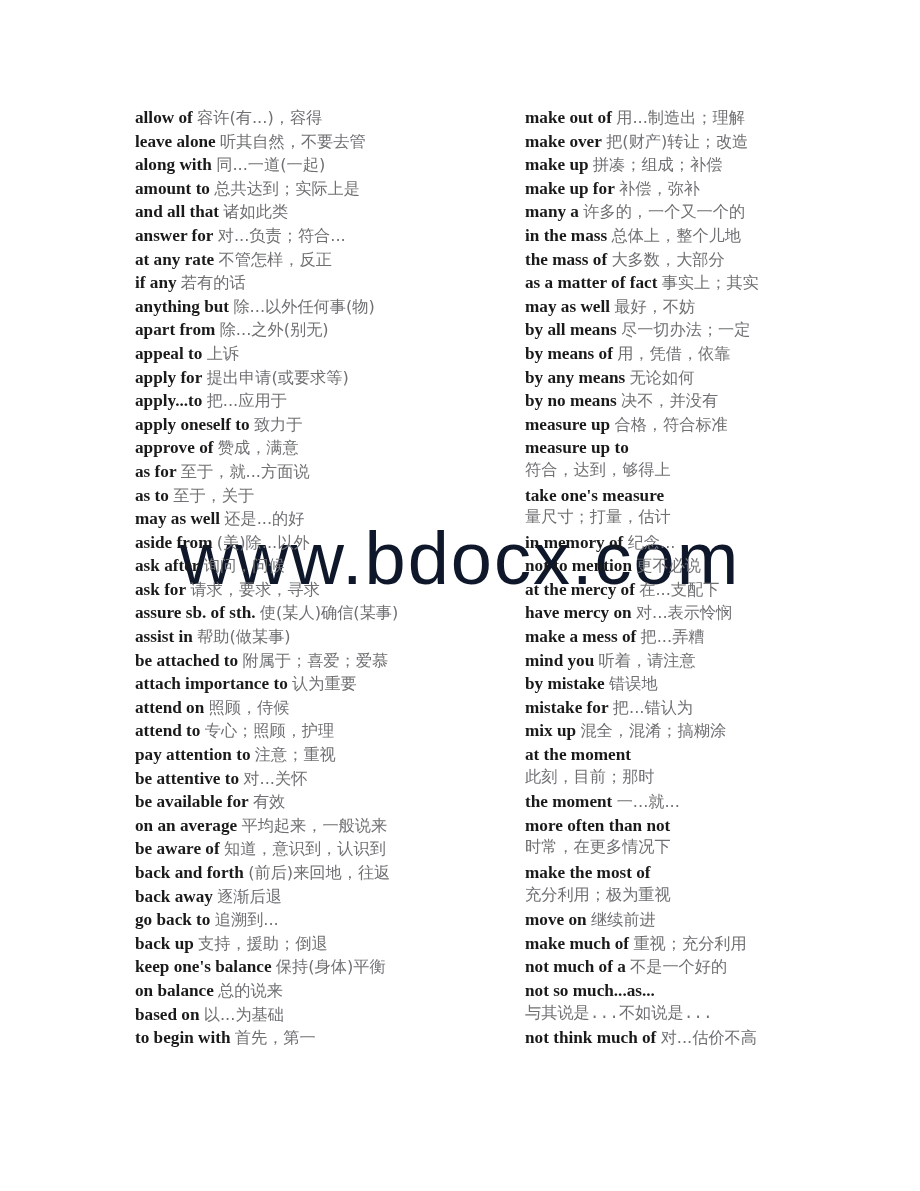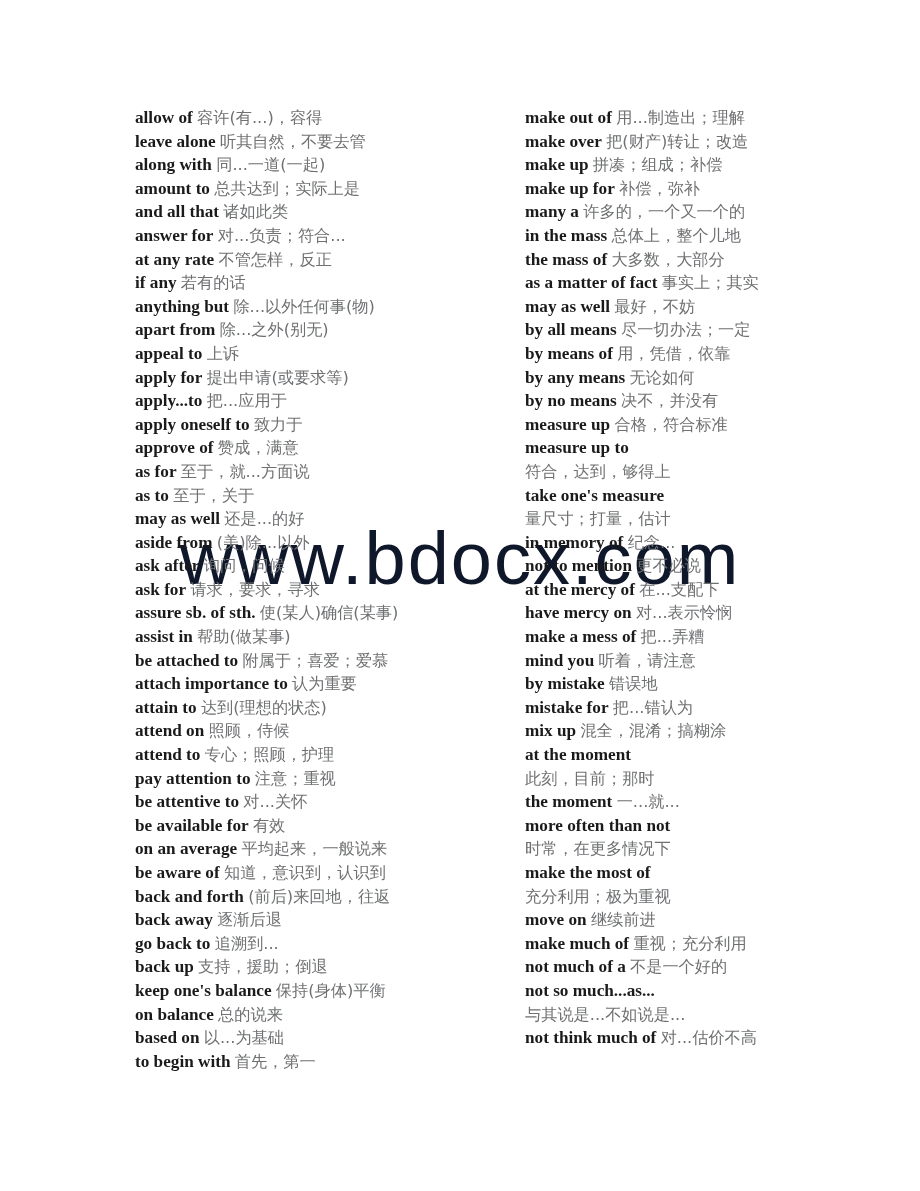--- a/index.html
+++ b/index.html
@@ -70,20 +70,21 @@
     font-weight: 600;
   }
   .gloss {
     color: #6f7072;
     font-weight: 400;
     font-family: "DejaVu Sans", "Liberation Sans", sans-serif;
     font-size: 16.2px;
   }
   .entry.wrapped .gloss {
     display: block;
+    font-family: Liberation Mono, monospace;
   }
 </style>
 </head>
 <body>
 
 <div id="page">
 
   <div id="watermark">www.bdocx.com</div>
 
   <div id="columns">
@@ -106,21 +107,20 @@
         <div class="entry"><span class="term">as for</span> <span class="gloss">至于，就...方面说</span></div>
         <div class="entry"><span class="term">as to</span> <span class="gloss">至于，关于</span></div>
         <div class="entry"><span class="term">may as well</span> <span class="gloss">还是...的好</span></div>
         <div class="entry"><span class="term">aside from</span> <span class="gloss">(美)除...以外</span></div>
         <div class="entry"><span class="term">ask after</span> <span class="gloss">询问，问候</span></div>
         <div class="entry"><span class="term">ask for</span> <span class="gloss">请求，要求，寻求</span></div>
         <div class="entry"><span class="term">assure sb. of sth.</span> <span class="gloss">使(某人)确信(某事)</span></div>
         <div class="entry"><span class="term">assist in</span> <span class="gloss">帮助(做某事)</span></div>
         <div class="entry"><span class="term">be attached to</span> <span class="gloss">附属于；喜爱；爱慕</span></div>
         <div class="entry"><span class="term">attach importance to</span> <span class="gloss">认为重要</span></div>
-        <div class="entry"><span class="term">attain to</span> <span class="gloss">达到(理想的状态)</span></div>
         <div class="entry"><span class="term">attend on</span> <span class="gloss">照顾，侍候</span></div>
         <div class="entry"><span class="term">attend to</span> <span class="gloss">专心；照顾，护理</span></div>
         <div class="entry"><span class="term">pay attention to</span> <span class="gloss">注意；重视</span></div>
         <div class="entry"><span class="term">be attentive to</span> <span class="gloss">对...关怀</span></div>
         <div class="entry"><span class="term">be available for</span> <span class="gloss">有效</span></div>
         <div class="entry"><span class="term">on an average</span> <span class="gloss">平均起来，一般说来</span></div>
         <div class="entry"><span class="term">be aware of</span> <span class="gloss">知道，意识到，认识到</span></div>
         <div class="entry"><span class="term">back and forth</span> <span class="gloss">(前后)来回地，往返</span></div>
         <div class="entry"><span class="term">back away</span> <span class="gloss">逐渐后退</span></div>
         <div class="entry"><span class="term">go back to</span> <span class="gloss">追溯到...</span></div>

